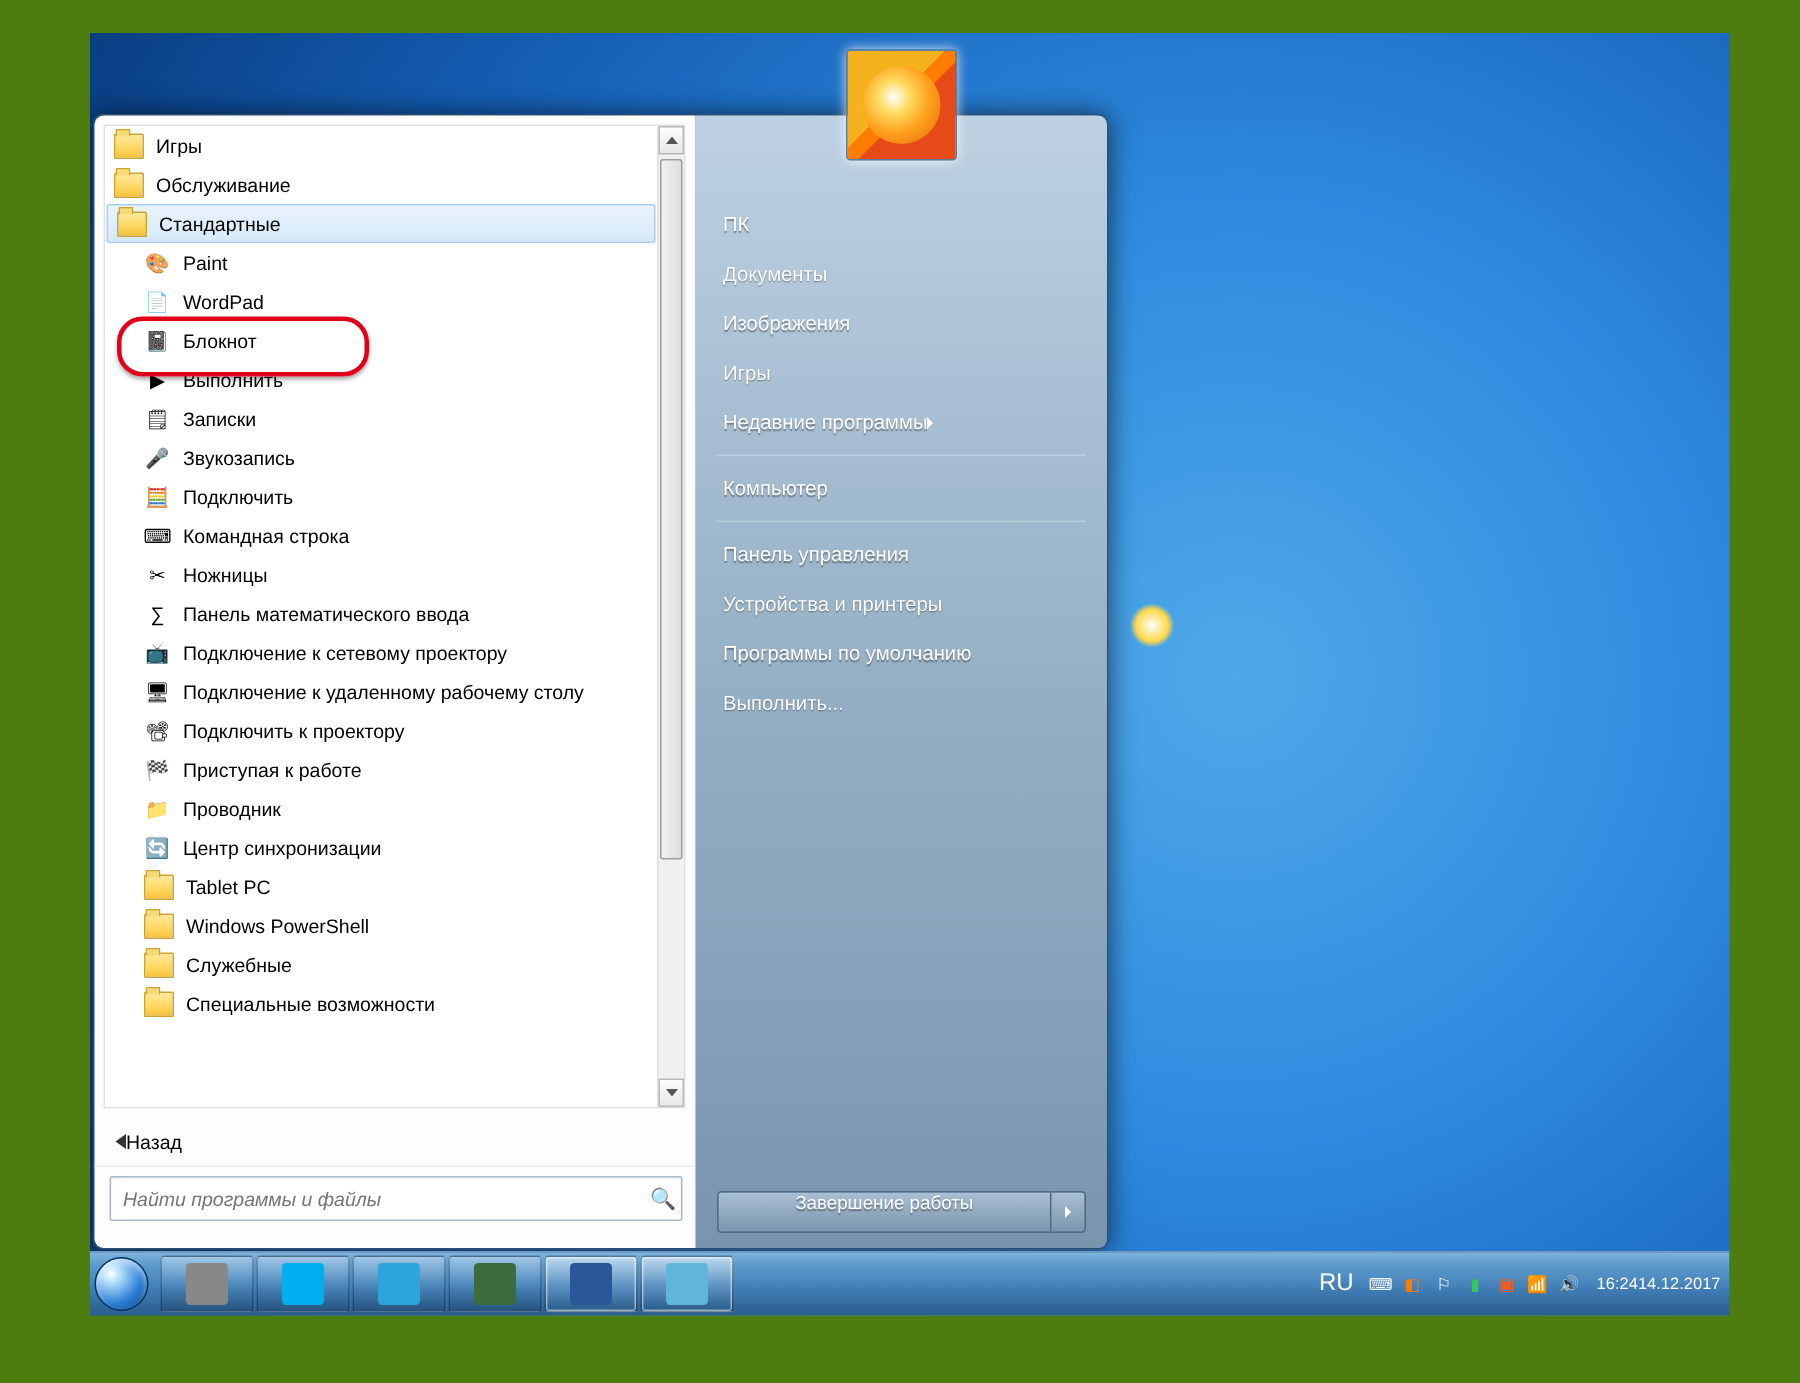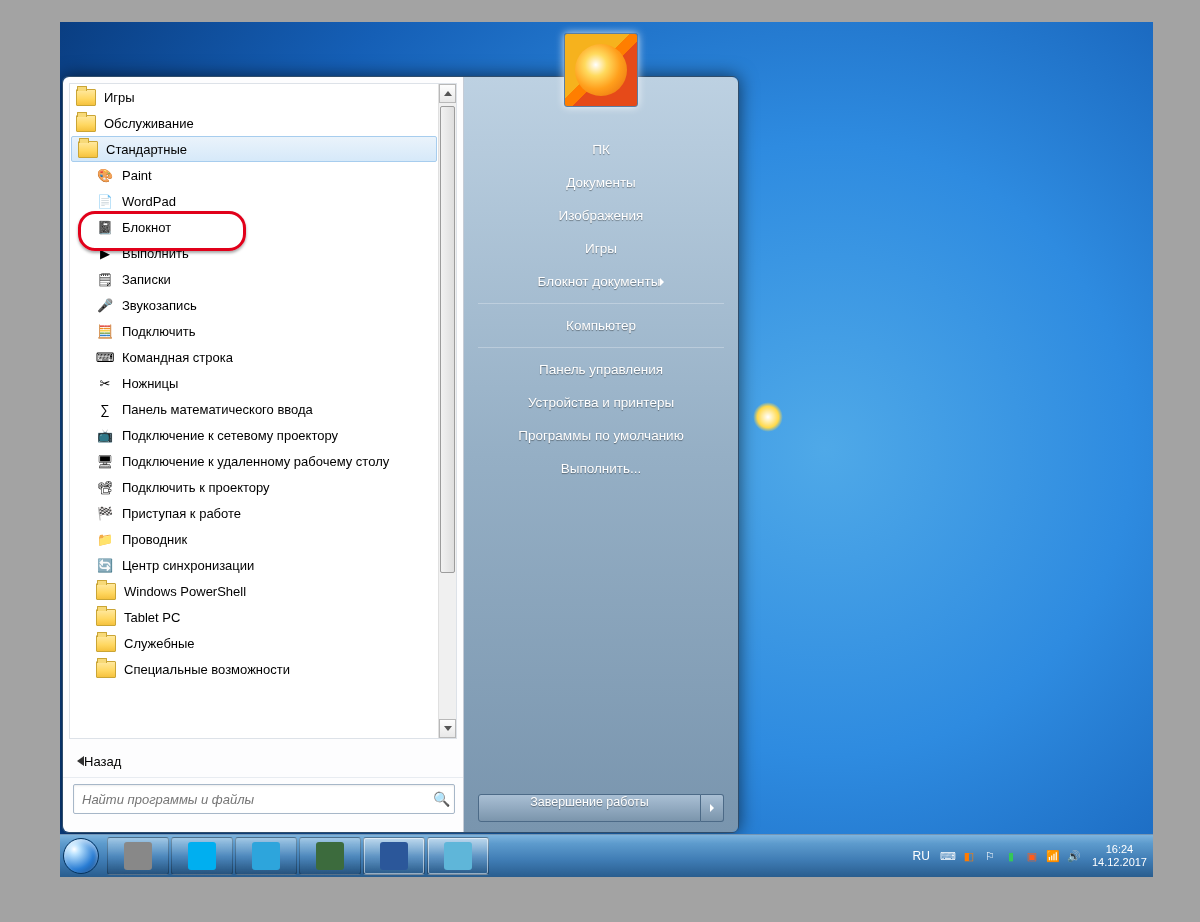--- a/index.html
+++ b/index.html
@@ -1,52 +1,52 @@
 <!DOCTYPE html>
 <html><head>
 <meta charset="utf-8">
 <style>
   html,body{margin:0;padding:0;height:100%;font-family:"Segoe UI",Tahoma,sans-serif;font-size:13px;overflow:hidden;background:#fff}
-  #frame{width:1200px;height:922px;position:relative;background:#a3a3a3}
+  #frame{width:1200px;height:922px;position:relative;background:#4d7c0f}
   #wall{position:absolute;left:60px;top:22px;width:1093px;height:855px;
     background:radial-gradient(circle at 70% 50%,#4fa9e8 0%,#2e8be0 35%,#155fb6 70%,#0a3e82 100%);overflow:hidden}
   
   #taskbar{position:absolute;left:0;bottom:0;width:100%;height:42px;
     background:linear-gradient(to bottom,#7eb4de 0,#5d9bcd 20%,#3f7cb4 60%,#295d8e 100%);
     border-top:1px solid rgba(255,255,255,.35);display:flex;align-items:center}
   #start-orb{width:42px;height:42px;display:flex;align-items:center;justify-content:center}
   #start-orb .orb{width:34px;height:34px;border-radius:50%;
     background:radial-gradient(circle at 30% 30%,#fff 0,#bde4ff 15%,#2a7dd4 60%,#103d74 100%);
     border:1px solid #06345e;box-shadow:inset 0 3px 5px rgba(255,255,255,.6)}
   .tbtn{width:60px;height:36px;margin:0 1px;border:1px solid rgba(0,0,0,.25);border-radius:3px;
     background:linear-gradient(to bottom,rgba(255,255,255,.35),rgba(255,255,255,.05) 50%,rgba(0,0,0,.15));
     display:flex;align-items:center;justify-content:center}
   .tbtn .ico{width:28px;height:28px;border-radius:3px}
   .tbtn.active{background:linear-gradient(to bottom,rgba(255,255,255,.55),rgba(255,255,255,.15) 50%,rgba(0,0,0,.08));
     box-shadow:inset 0 0 0 1px rgba(255,255,255,.5)}
   #tray{margin-left:auto;display:flex;align-items:center;color:#fff;font-size:11px;padding-right:6px;gap:10px}
-  #tray .lang{font-size:12px}
+  #tray .lang{font-size:16px}
   #tray .icons{display:flex;gap:5px;align-items:center}
   #tray .ticon{width:16px;height:16px;display:flex;align-items:center;justify-content:center;color:#fff}
-  #clock{display:flex;flex-direction:column;align-items:center;line-height:1.15}
+  #clock{display:flex;align-items:center;line-height:1.15}
   
   #startmenu{position:absolute;left:2px;bottom:44px;width:675px;height:755px;display:flex;
     border:1px solid #2f4d6c;border-radius:6px;box-shadow:0 0 18px rgba(0,0,0,.6);overflow:visible}
   #sm-left{width:400px;background:#fdfdfe;border-radius:6px 0 0 6px;display:flex;flex-direction:column;
     border-right:1px solid #c5ccd6}
   #sm-right{flex:1;border-radius:0 6px 6px 0;
     background:linear-gradient(to bottom,#bdd1e2 0,#95afc5 50%,#7995ae 100%);position:relative;
     color:#fff;text-shadow:0 1px 1px rgba(0,0,0,.4)}
   #avatar{position:absolute;top:-44px;left:50%;transform:translateX(-50%);width:72px;height:72px;
     border:1px solid #5a7ea3;border-radius:3px;box-shadow:0 0 8px rgba(255,255,255,.8);
     background:linear-gradient(135deg,#f6b21d 0 45%,#ff7e00 45% 55%,#e64a19 55% 100%);overflow:hidden}
   #avatar::after{content:"";position:absolute;inset:10px;border-radius:50%;
     background:radial-gradient(circle at 40% 40%,#fff 0,#ffda5e 25%,#ff9f1c 55%,#e3660b 100%)}
   #rlist{margin-top:48px;display:flex;flex-direction:column;padding:8px 0}
-  .ritem{padding:9px 18px;cursor:default;font-size:13.5px;display:flex;align-items:center;justify-content:center}
+  .ritem{padding:9px 18px;cursor:default;font-size:13.5px;display:flex;align-items:center;justify-content:flex-start}
   .rsep{height:1px;margin:5px 14px;background:rgba(255,255,255,.28)}
   .rarrow{width:0;height:0;border-left:4px solid #fff;border-top:4px solid transparent;border-bottom:4px solid transparent}
   #shutdown{position:absolute;bottom:10px;left:14px;right:14px;height:28px;display:flex}
   #shutdown .main{flex:1;background:linear-gradient(to bottom,#a9bfd4,#7b95ac);border:1px solid #4c6a87;
     border-radius:3px 0 0 3px;display:flex;align-items:flex-start;justify-content:center;font-size:12.5px}
   #shutdown .drop{width:22px;background:linear-gradient(to bottom,#a9bfd4,#7b95ac);border:1px solid #4c6a87;border-left:0;
     border-radius:0 3px 3px 0;display:flex;align-items:center;justify-content:center}
   #shutdown .arr{width:0;height:0;border-left:4px solid #fff;border-top:4px solid transparent;border-bottom:4px solid transparent}
   
   #proglist{flex:1;margin:6px;position:relative;background:#fff;border:1px solid #dde2e8;overflow:hidden}
@@ -162,25 +162,25 @@
               <div class="pitem indent">
                 <span class="appicon">📁</span>
                 <span>Проводник</span>
               </div>
               <div class="pitem indent">
                 <span class="appicon">🔄</span>
                 <span>Центр синхронизации</span>
               </div>
               <div class="pitem indent">
                 <span class="folder"></span>
+                <span>Tablet PC</span>
+              </div>
+              <div class="pitem indent">
+                <span class="folder"></span>
                 <span>Windows PowerShell</span>
-              </div>
-              <div class="pitem indent">
-                <span class="folder"></span>
-                <span>Tablet PC</span>
               </div>
               <div class="pitem indent">
                 <span class="folder"></span>
                 <span>Служебные</span>
               </div>
               <div class="pitem indent">
                 <span class="folder"></span>
                 <span>Специальные возможности</span>
               </div>
             </div>
@@ -217,21 +217,21 @@
               <div class="ritem">
                 <span>Документы</span>
               </div>
               <div class="ritem">
                 <span>Изображения</span>
               </div>
               <div class="ritem">
                 <span>Игры</span>
               </div>
               <div class="ritem">
-                <span>Блокнот документы</span>
+                <span>Недавние программы</span>
                 <span class="rarrow"></span>
               </div>
             </div>
           <div class="rsep"></div>
           <div id="rg2">
               <div class="ritem">
                 <span>Компьютер</span>
               </div>
             </div>
           <div class="rsep"></div>

